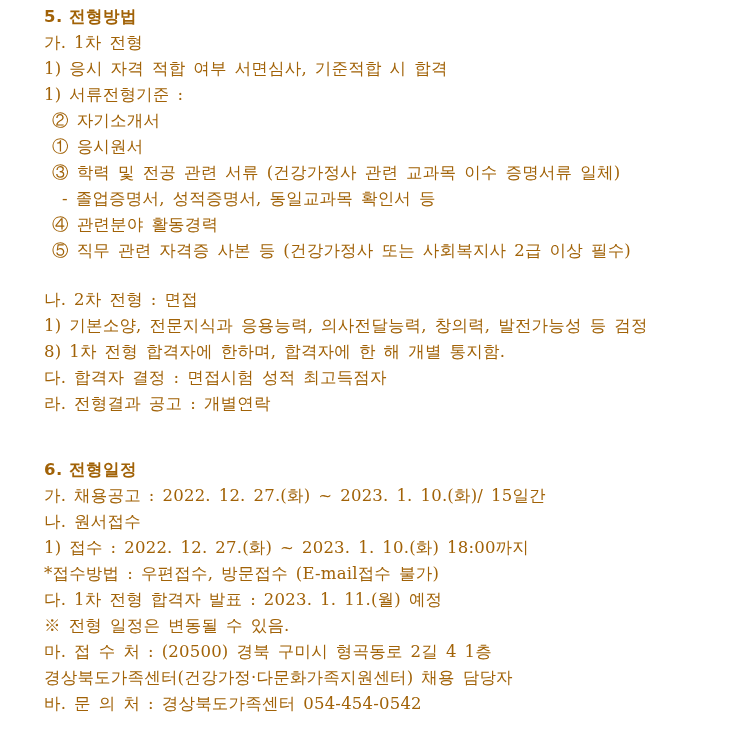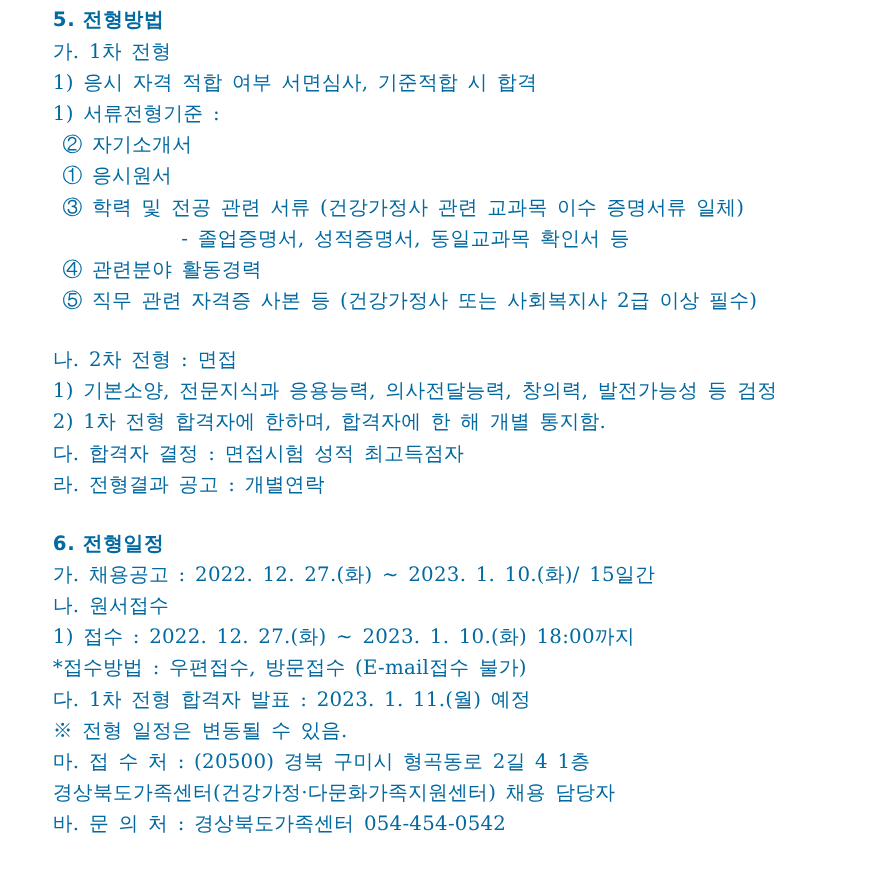--- a/index.html
+++ b/index.html
@@ -8,26 +8,26 @@
     width: 737px;
     height: 739px;
     overflow: hidden;
     background: #ffffff;
   }
   .doc {
     box-sizing: border-box;
     width: 644px;
     height: 739px;
     padding: 4px 30px 0 44px;
-    color: #0369a1;
+    color: #a16207;
     font-family: "DejaVu Serif", "Liberation Serif", serif;
     font-size: 16.5px;
   }
   .doc-section + .doc-section {
-    margin-top: 23px;
+    margin-top: 40px;
   }
   .section-heading {
     height: 26px;
     line-height: 26px;
     font-family: "DejaVu Sans", "Liberation Sans", sans-serif;
     font-weight: 700;
     font-size: 16.5px;
     letter-spacing: 0.5px;
     white-space: pre;
   }
@@ -36,42 +36,42 @@
     line-height: 26px;
     white-space: pre;
     letter-spacing: 0.2px;
     word-spacing: 2.5px;
   }
   .doc-line.blank {
     height: 23px;
   }
   .indent-0 { padding-left: 0; }
   .indent-1 { padding-left: 8px; }
-  .indent-2 { padding-left: 18px; text-align: center; }
+  .indent-2 { padding-left: 18px; }
 </style>
 </head>
 <body>
 
 <div class="doc">
   <div>
       <section class="doc-section">
         <div class="section-heading">5. 전형방법</div>
         <div class="doc-line indent-0">가. 1차 전형</div>
         <div class="doc-line indent-0">1) 응시 자격 적합 여부 서면심사, 기준적합 시 합격</div>
         <div class="doc-line indent-0">1) 서류전형기준 :</div>
         <div class="doc-line indent-1">② 자기소개서</div>
         <div class="doc-line indent-1">① 응시원서</div>
         <div class="doc-line indent-1">③ 학력 및 전공 관련 서류 (건강가정사 관련 교과목 이수 증명서류 일체)</div>
         <div class="doc-line indent-2">- 졸업증명서, 성적증명서, 동일교과목 확인서 등</div>
         <div class="doc-line indent-1">④ 관련분야 활동경력</div>
         <div class="doc-line indent-1">⑤ 직무 관련 자격증 사본 등 (건강가정사 또는 사회복지사 2급 이상 필수)</div>
         <div class="doc-line blank"></div>
         <div class="doc-line indent-0">나. 2차 전형 : 면접</div>
         <div class="doc-line indent-0">1) 기본소양, 전문지식과 응용능력, 의사전달능력, 창의력, 발전가능성 등 검정</div>
-        <div class="doc-line indent-0">2) 1차 전형 합격자에 한하며, 합격자에 한 해 개별 통지함.</div>
+        <div class="doc-line indent-0">8) 1차 전형 합격자에 한하며, 합격자에 한 해 개별 통지함.</div>
         <div class="doc-line indent-0">다. 합격자 결정 : 면접시험 성적 최고득점자</div>
         <div class="doc-line indent-0">라. 전형결과 공고 : 개별연락</div>
       </section>
       <section class="doc-section">
         <div class="section-heading">6. 전형일정</div>
         <div class="doc-line indent-0">가. 채용공고 : 2022. 12. 27.(화) ~ 2023. 1. 10.(화)/ 15일간</div>
         <div class="doc-line indent-0">나. 원서접수</div>
         <div class="doc-line indent-0">1) 접수 : 2022. 12. 27.(화) ~ 2023. 1. 10.(화) 18:00까지</div>
         <div class="doc-line indent-0">*접수방법 : 우편접수, 방문접수 (E-mail접수 불가)</div>
         <div class="doc-line indent-0">다. 1차 전형 합격자 발표 : 2023. 1. 11.(월) 예정</div>

